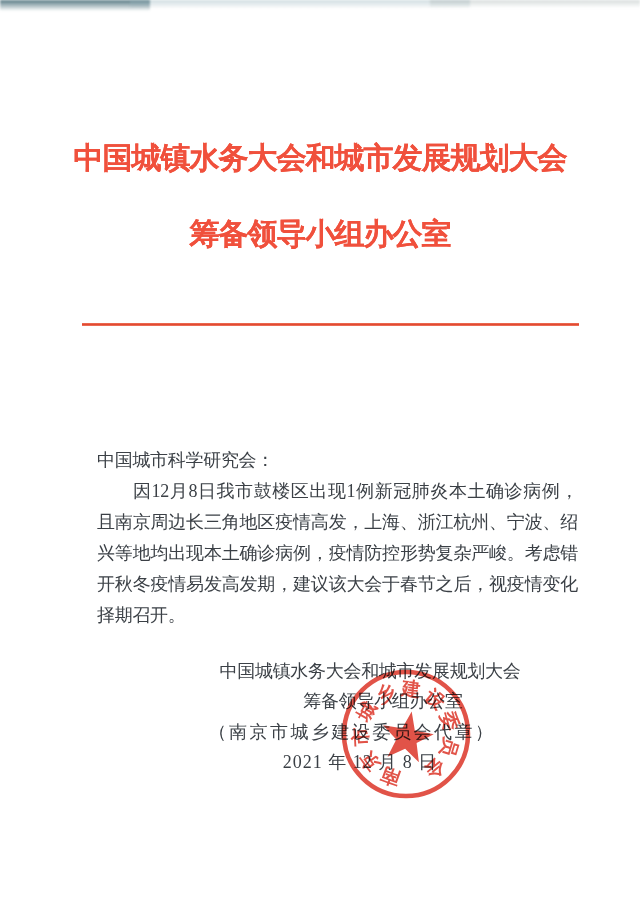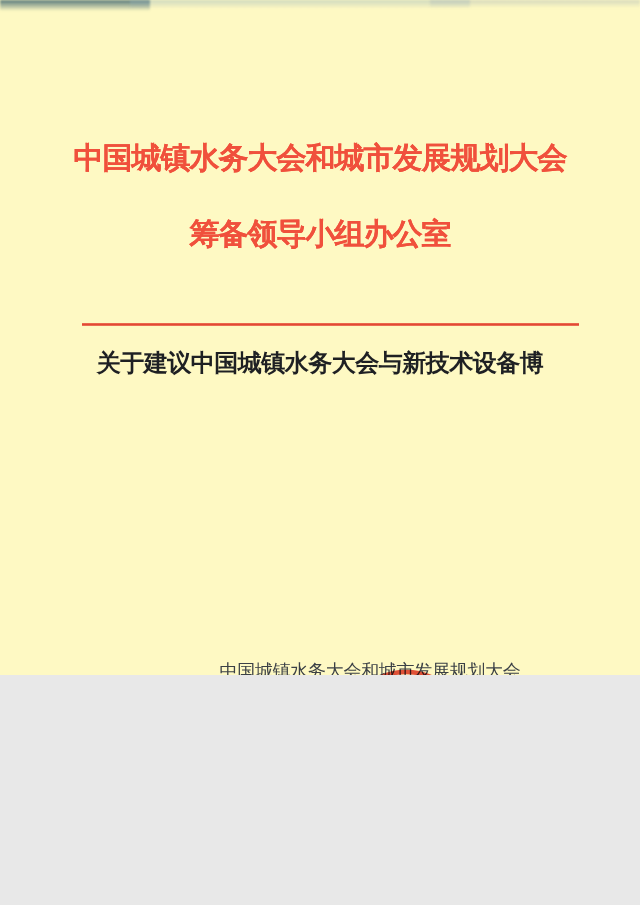--- a/index.html
+++ b/index.html
@@ -1,20 +1,20 @@
 <!DOCTYPE html>
 <html><head>
 <meta charset="utf-8">
 <style>
   * { margin:0; padding:0; box-sizing:border-box; }
   html,body { background:#e8e8e8; }
   .page {
     position:relative;
-    width:640px; height:675px;
-    background:#fef9c3;
+    width:640px; height:905px;
+    background:#ffffff;
     overflow:hidden;
     font-family:"Liberation Serif", serif;
   }
   
   .smudge { position:absolute; top:0; filter:blur(1.2px); pointer-events:none; }
   .smudge-left  { left:0;   width:150px; height:11px;
     background:linear-gradient(to bottom, rgba(58,98,110,.85), rgba(58,98,110,0)); }
   .smudge-mid   { left:130px; width:340px; height:9px;
     background:linear-gradient(to bottom, rgba(150,180,188,.45), rgba(150,180,188,0)); }
   .smudge-right { left:430px; width:210px; height:8px;
@@ -98,23 +98,30 @@
 
   <div class="smudge smudge-left"></div>
   <div class="smudge smudge-mid"></div>
   <div class="smudge smudge-right"></div>
 
   <div class="org-line org-line1">中国城镇水务大会和城市发展规划大会</div>
   <div class="org-line org-line2">筹备领导小组办公室</div>
   <div class="red-rule"></div>
 
   <div class="doc-title">
-    <div>关于建议中国城镇水务大会与新技术设备博</div>
   </div>
 
+  <div class="body-block">
+    <div class="salutation">中国城市科学研究会：</div>
+    <div class="para-line first">因12月8日我市鼓楼区出现1例新冠肺炎本土确诊病例，</div>
+    <div class="para-line">且南京周边长三角地区疫情高发，上海、浙江杭州、宁波、绍</div>
+    <div class="para-line">兴等地均出现本土确诊病例，疫情防控形势复杂严峻。考虑错</div>
+    <div class="para-line">开秋冬疫情易发高发期，建议该大会于春节之后，视疫情变化</div>
+    <div class="para-line last">择期召开。</div>
+  </div>
 
   <div class="sig-line sig-1">中国城镇水务大会和城市发展规划大会</div>
   <div class="sig-line sig-2">筹备领导小组办公室</div>
   <div class="sig-line sig-3">（南京市城乡建设委员会代章）</div>
   <div class="sig-line sig-4">2021 年 12 月 8 日</div>
 
   <svg class="seal-svg" width="640" height="905" viewBox="0 0 640 905">
     <g id="seal-group">
       <circle id="seal-ring" cx="406" cy="734" r="62" fill="none" stroke-width="4.5" stroke="#dc3528"></circle>
       <g transform="translate(407,738) rotate(10)">

